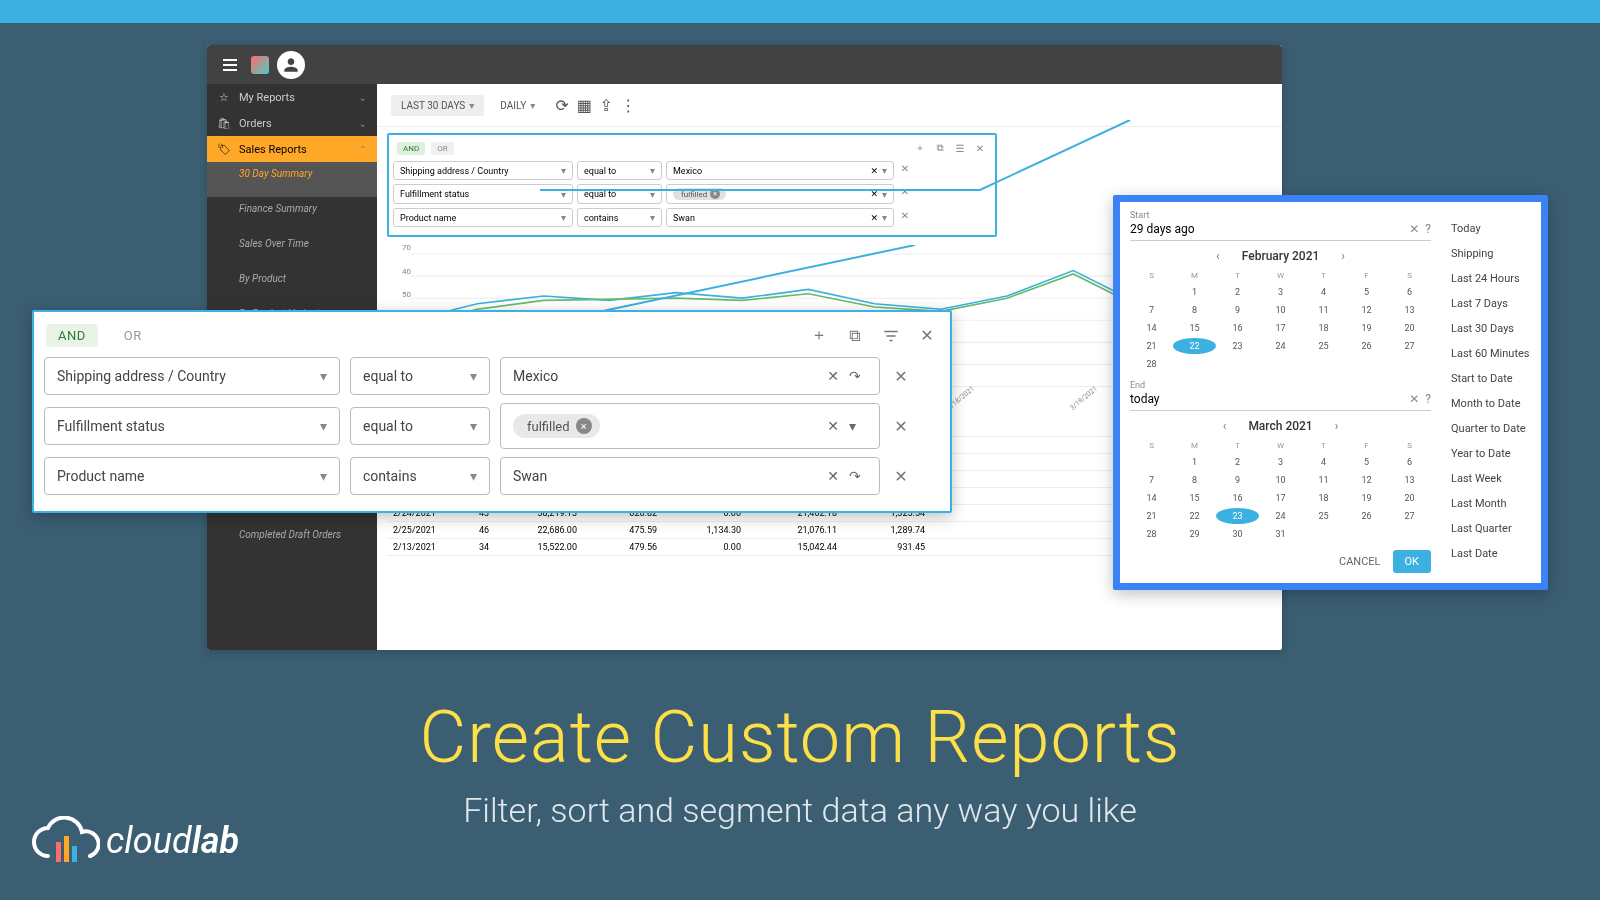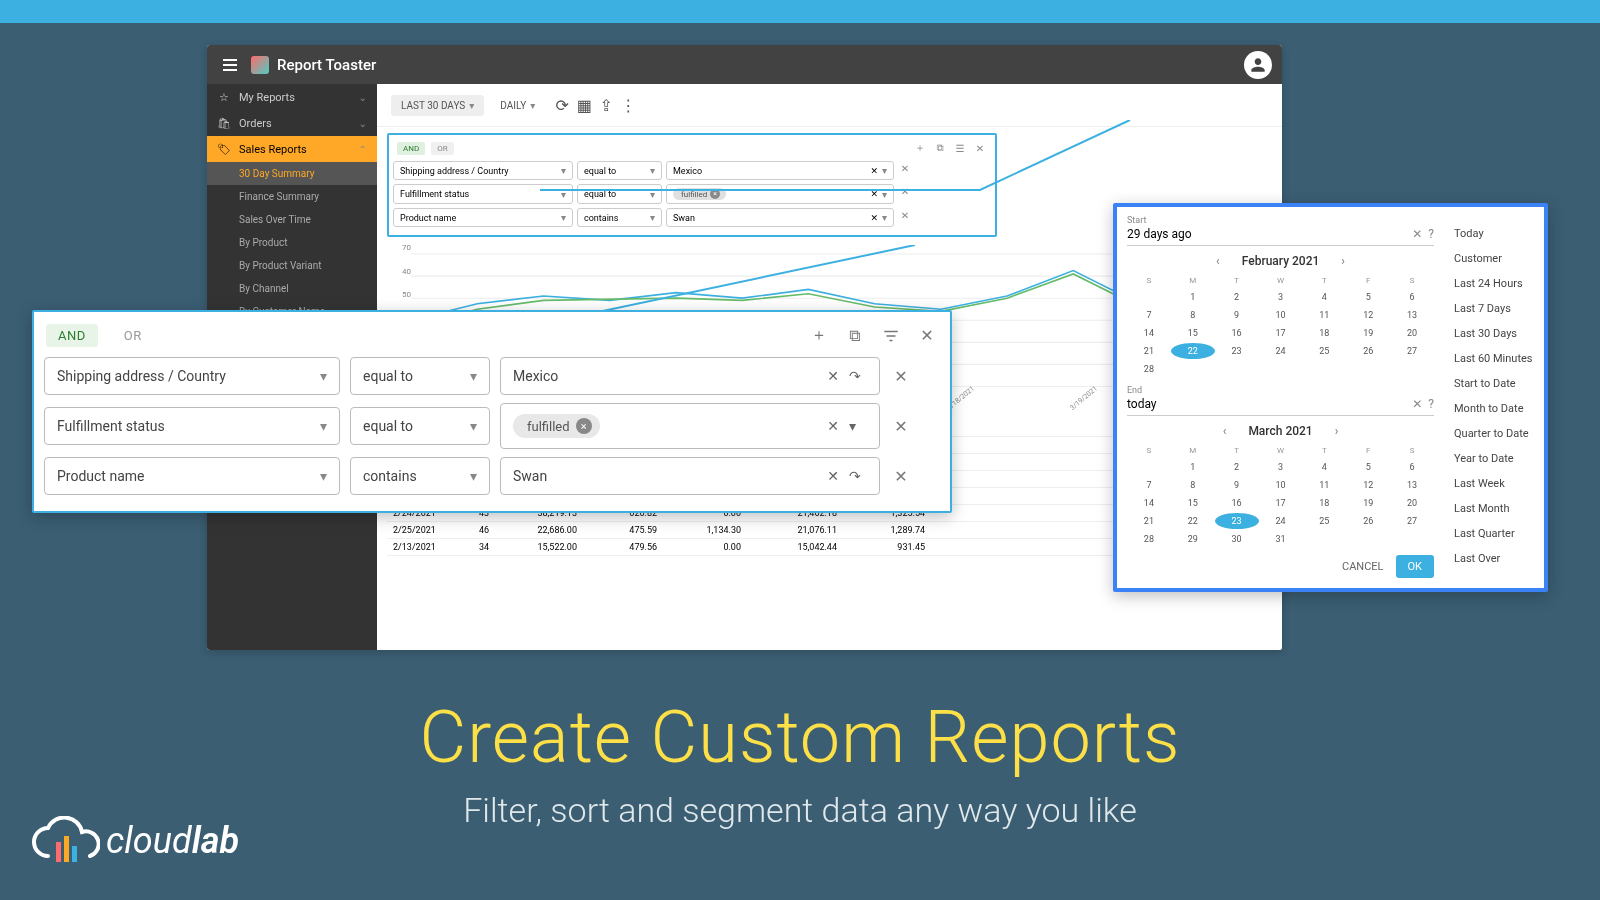--- a/index.html
+++ b/index.html
@@ -11,21 +11,21 @@
 .hamburger span { width: 14px; height: 2px; background: #fff; }
 .app-logo { width: 18px; height: 18px; background: linear-gradient(135deg,#ff6b6b,#4ecdc4); border-radius: 3px; margin: 0 8px; }
 .app-title { font-size: 15px; font-weight: 500; flex: 1; }
 .avatar { width: 28px; height: 28px; background: #fff; border-radius: 50%; display: flex; align-items: center; justify-content: center; }
 .avatar svg { width: 20px; height: 20px; fill: #424242; }
 .sidebar { position: absolute; left: 0; top: 39px; width: 170px; bottom: 0; background: #333; color: #ccc; font-size: 11px; }
 .sidebar-item { display: flex; align-items: center; padding: 6px 10px; cursor: pointer; }
 .sidebar-icon { width: 14px; height: 14px; margin-right: 8px; display: flex; align-items: center; justify-content: center; }
 .sidebar-item.active { background: #ffa726; color: #000; }
 .sidebar-chevron { margin-left: auto; }
-.sidebar-sub { padding-left: 32px; font-size: 10px; color: #aaa; padding-top: 6px; padding-bottom: 6px; cursor: pointer; }
+.sidebar-sub { padding-left: 32px; font-size: 10px; color: #aaa; padding-top: 6px; padding-bottom: 18px; cursor: pointer; font-style: italic; }
 .sidebar-sub.active { background: #555; color: #ffa726; }
 .content { position: absolute; left: 170px; top: 39px; right: 0; bottom: 0; background: #fff; }
 .content-header { display: flex; align-items: center; padding: 10px 14px; border-bottom: 1px solid #eee; }
 .content-title { font-size: 19px; color: #333; flex: 1; }
 .pill-btn { background: #eee; border-radius: 3px; padding: 5px 10px; font-size: 10px; color: #555; display: flex; align-items: center; gap: 4px; cursor: pointer; margin-right: 6px; }
 .icon-btn { width: 22px; height: 22px; display: flex; align-items: center; justify-content: center; color: #555; cursor: pointer; }
 .filter-panel { border: 2px solid #3cb0e0; margin: 6px 10px 6px 10px; border-radius: 2px; padding: 4px; width: 610px; }
 .filter-top { display: flex; align-items: center; gap: 6px; padding: 2px 4px; margin-bottom: 4px; }
 .logic-pill { font-size: 8px; padding: 2px 6px; border-radius: 2px; }
 .logic-pill.and { background: #e0f0e0; color: #2e7d32; }
@@ -66,21 +66,21 @@
 .fo-row { display: flex; gap: 10px; margin-bottom: 8px; align-items: center; }
 .fo-select { border: 1px solid #bbb; border-radius: 4px; padding: 10px 12px; font-size: 14px; color: #444; background: #fff; display: flex; align-items: center; justify-content: space-between; }
 .fo-select.field { flex: 0 0 296px; }
 .fo-select.op { flex: 0 0 140px; }
 .fo-select.val { flex: 0 0 380px; }
 .fo-row-end { display: flex; gap: 10px; align-items: center; color: #666; }
 .fo-chip { background: #e8e8e8; padding: 4px 8px 4px 14px; border-radius: 14px; font-size: 13px; display: inline-flex; align-items: center; gap: 6px; color: #555; }
 .fo-chip-x { width: 16px; height: 16px; background: #888; border-radius: 50%; color: #fff; display: flex; align-items: center; justify-content: center; font-size: 11px; }
 
 
-.date-overlay { position: absolute; left: 1113px; top: 203px; width: 435px; background: #fff; border: 4px solid #3b82f6; border-radius: 2px; box-shadow: 0 4px 16px rgba(0,0,0,.25); display: flex; font-size: 11px; }
+.date-overlay { position: absolute; left: 1113px; top: 195px; width: 435px; background: #fff; border: 7px solid #3b82f6; border-radius: 2px; box-shadow: 0 4px 16px rgba(0,0,0,.25); display: flex; font-size: 11px; }
 .calendars { flex: 1; padding: 8px 10px 10px 10px; }
 .date-field-label { font-size: 9px; color: #888; }
 .date-input { display: flex; align-items: center; justify-content: space-between; border-bottom: 1px solid #ccc; padding: 2px 0 4px 0; margin-bottom: 6px; font-size: 12px; }
 .date-input-icons { display: flex; gap: 6px; color: #888; }
 .cal-header { display: flex; align-items: center; justify-content: center; gap: 16px; font-size: 12px; font-weight: 500; margin: 4px 0; color: #333; }
 .cal-nav { color: #888; cursor: pointer; padding: 2px 6px; }
 .cal-grid { display: grid; grid-template-columns: repeat(7, 1fr); text-align: center; gap: 2px 0; }
 .cal-dow { font-size: 8px; color: #999; padding: 2px; }
 .cal-day { font-size: 9px; color: #555; padding: 3px; cursor: pointer; }
 .cal-day.sel { background: #3cb0e0; color: #fff; border-radius: 50%; }
@@ -106,21 +106,20 @@
 <div class="topbar"></div>
 
 <div class="app-window">
   <div class="app-header">
     <div class="hamburger">
         <span></span>
         <span></span>
         <span></span>
       </div>
     <div class="app-logo"></div>
-    <div class="app-title">Report Toaster</div>
     <div class="avatar">
       <svg viewBox="0 0 24 24">
           <path d="M12 12c2.2 0 4-1.8 4-4s-1.8-4-4-4-4 1.8-4 4 1.8 4 4 4zm0 2c-2.67 0-8 1.34-8 4v2h16v-2c0-2.66-5.33-4-8-4z"></path>
         </svg>
     </div>
   </div>
 
   <div class="sidebar">
     <div class="sidebar-item">
       <span class="sidebar-icon">☆</span>
@@ -538,33 +537,33 @@
         <div class="cal-day">31</div>
       </div>
 
     <div class="cal-actions">
       <span class="cal-cancel">CANCEL</span>
       <span class="cal-ok">OK</span>
     </div>
   </div>
   <div class="presets" id="presets">
       <div class="preset-item">Today</div>
-      <div class="preset-item">Customer</div>
+      <div class="preset-item">Shipping</div>
       <div class="preset-item">Last 24 Hours</div>
       <div class="preset-item">Last 7 Days</div>
       <div class="preset-item">Last 30 Days</div>
       <div class="preset-item">Last 60 Minutes</div>
       <div class="preset-item">Start to Date</div>
       <div class="preset-item">Month to Date</div>
       <div class="preset-item">Quarter to Date</div>
       <div class="preset-item">Year to Date</div>
       <div class="preset-item">Last Week</div>
       <div class="preset-item">Last Month</div>
       <div class="preset-item">Last Quarter</div>
-      <div class="preset-item">Last Over</div>
+      <div class="preset-item">Last Date</div>
     </div>
 </div>
 
 <div class="hero-title">Create Custom Reports</div>
 <div class="hero-sub">Filter, sort and segment data any way you like</div>
 
 <div class="brand">
   <svg class="brand-icon" viewBox="0 0 72 50">
     <path d="M20 40 a14 14 0 0 1 0-28 a18 18 0 0 1 34 4 a12 12 0 0 1 8 24" fill="none" stroke="#fff" stroke-width="4" stroke-linecap="round"></path>
     <rect x="28" y="26" width="5" height="20" fill="#ff6b6b"></rect>

